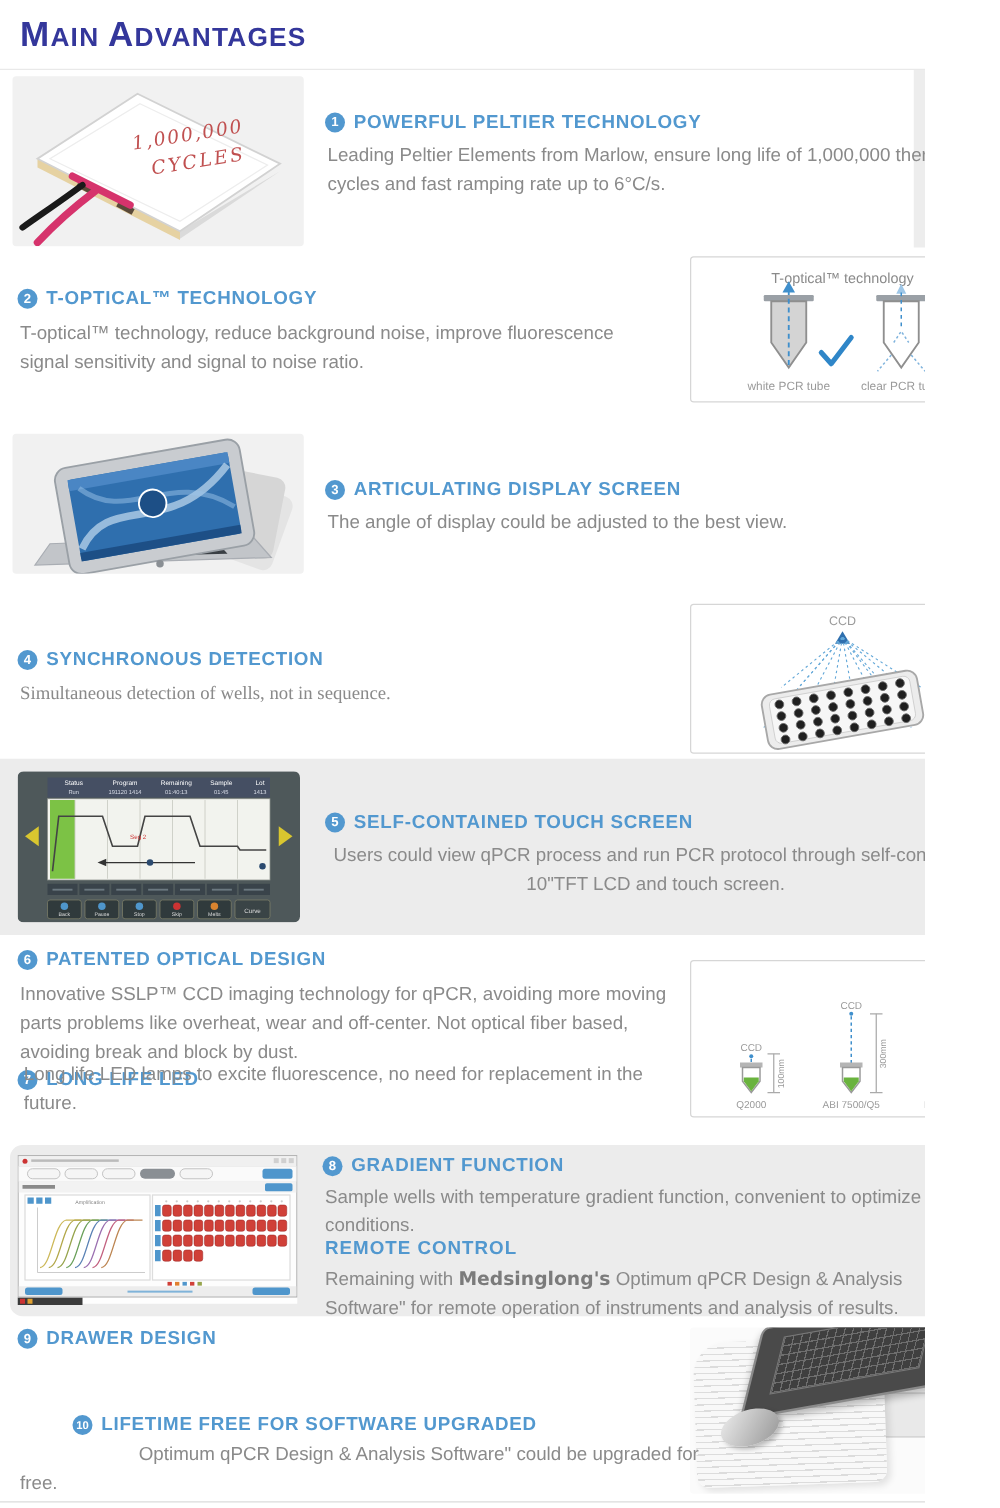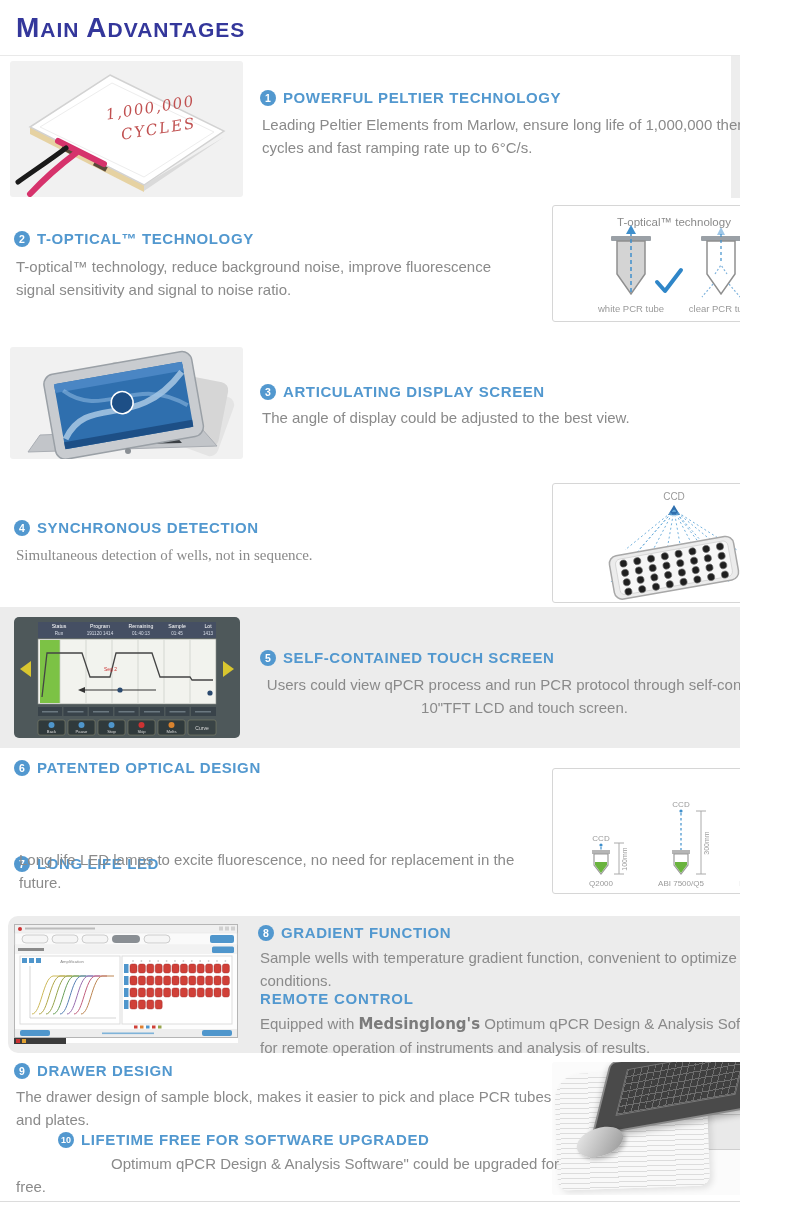--- a/index.html
+++ b/index.html
@@ -275,20 +275,21 @@
   <h2 class="adv" style="left:260px;top:649px;">
     <span class="badge">5</span>
     <span>SELF-CONTAINED TOUCH SCREEN</span>
   </h2>
   <p class="body" style="left:262px;top:673px;width:525px;text-align:center;">Users could view qPCR process and run PCR protocol through self-contained 10"TFT  LCD and touch screen.</p>
 
   <h2 class="adv" style="left:14px;top:759px;">
     <span class="badge">6</span>
     <span>PATENTED  OPTICAL DESIGN</span>
   </h2>
+  <p class="body" style="left:16px;top:784px;width:520px;">Innovative SSLP™ CCD imaging technology for qPCR, avoiding more moving parts problems like overheat, wear and off-center. Not optical fiber based, avoiding break and  block by dust.</p>
   <div class="figbox" style="left:552px;top:768px;width:243px;height:124px;">
     <svg width="243" height="124" viewBox="0 0 243 124">
       <g font-size="8" fill="#9a9a9a" text-anchor="middle">
         <g>
           <text x="48" y="72">CCD</text>
           <circle cx="48" cy="76" r="1.6" fill="#3f8fcc"></circle>
           <line x1="48" y1="78" x2="48" y2="84" stroke="#3f8fcc" stroke-width="1.2" stroke-dasharray="2.5,2.5"></line>
           <rect x="39" y="81" width="18" height="4" fill="#b5b5b5"></rect>
           <path d="M41,85 L41,96 L48,105 L55,96 L55,85 Z" fill="#ffffff" stroke="#9a9a9a" stroke-width="1.2"></path>
           <path d="M42,93 L42,96 L48,104 L54,96 L54,93 Z" fill="#6ab33e"></path>
@@ -461,27 +462,26 @@
     </svg>
   </div>
   <h2 class="adv" style="left:258px;top:924px;">
     <span class="badge">8</span>
     <span>GRADIENT FUNCTION</span>
   </h2>
   <p class="body" style="left:260px;top:946px;width:520px;">Sample wells with temperature gradient function, convenient to optimize PCR conditions.</p>
   <h2 class="adv nobadge" style="left:260px;top:990px;">
     <span>REMOTE CONTROL</span>
   </h2>
-  <p class="body" style="left:260px;top:1012px;width:528px;"><span>Equipped with </span><span class="brand">Medsinglong's</span><span> Optimum qPCR Design &amp; Analysis Software" for remote operation of instruments and analysis of results.</span></p>
+  <p class="body" style="left:260px;top:1012px;width:528px;"><span>Remaining with </span><span class="brand">Medsinglong's</span><span> Optimum qPCR Design &amp; Analysis Software" for remote operation of instruments and analysis of results.</span></p>
 
   <h2 class="adv" style="left:14px;top:1062px;">
     <span class="badge">9</span>
     <span>DRAWER DESIGN</span>
   </h2>
-  <p class="body" style="left:16px;top:1085px;width:540px;">The drawer design of sample block, makes it easier to pick and place PCR tubes and plates.</p>
   <div class="drawerfig" style="left:552px;top:1062px;width:243px;height:133px;">
     <div class="d-side"></div>
     <div class="d-open"></div>
     <div class="d-front"></div>
     <div class="d-block">
         <div class="d-wells"></div>
       </div>
     <div class="d-knob"></div>
   </div>
 

